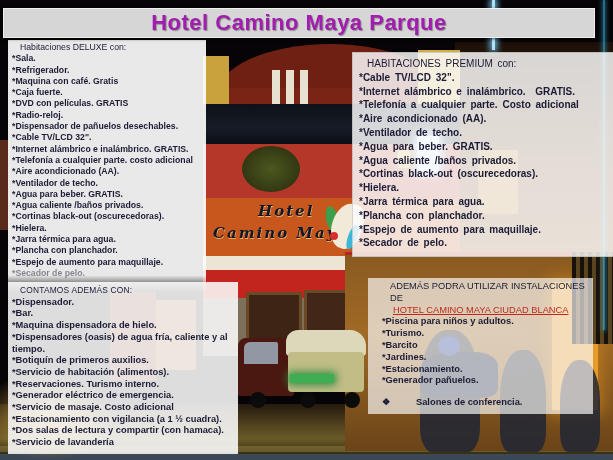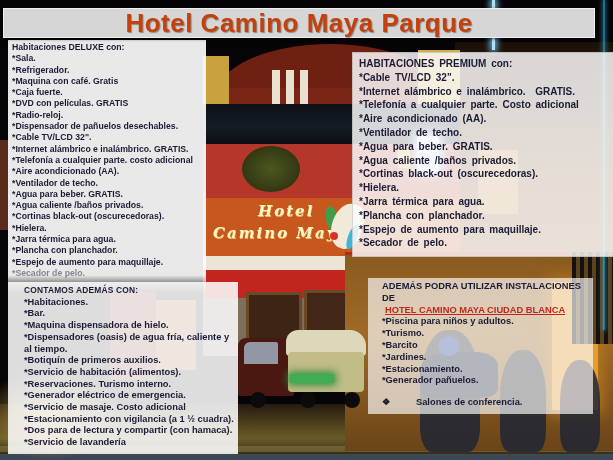--- a/index.html
+++ b/index.html
@@ -25,21 +25,21 @@
   .ph-wpillar{top:70px;width:8px;height:36px;background:#e9e1cf;}
   .ph-roof{left:203px;top:104px;width:257px;height:42px;
      background:linear-gradient(180deg,#0d1118 0%,#161c26 55%,#0a0d12 100%);}
   .ph-redwall{left:203px;top:144px;width:257px;height:62px;background:#b5372a;}
   .ph-plant{left:242px;top:146px;width:58px;height:46px;border-radius:50%;
      background:radial-gradient(closest-side,#3f5c1f,#24370f);opacity:.9;}
   .ph-bluelight{left:417px;top:136px;width:22px;height:36px;background:#d6f1ff;
      box-shadow:0 0 10px 4px #9fdcf5;border-radius:3px;}
   .ph-lantern{left:398px;top:150px;width:12px;height:18px;background:#e0c254;border-radius:3px;box-shadow:0 0 6px 2px #a8852c;}
   .ph-sign{left:203px;top:198px;width:257px;height:60px;background:#c8571d;}
-  .sign-script{position:absolute;color:#fef9c3;font-family:"DejaVu Serif",serif;
+  .sign-script{position:absolute;color:#0f172a;font-family:"DejaVu Serif",serif;
      font-style:italic;font-weight:bold;text-shadow:0.5px 0.5px 0 #e8b36a;}
   .sign-l1{left:55px;top:4px;font-size:15px;letter-spacing:2px;}
   .sign-l2{left:10px;top:26px;font-size:15px;letter-spacing:2px;}
   .ph-toucan{left:332px;top:203px;width:30px;height:46px;background:#f2ead8;
      border-radius:60% 40% 50% 60%;transform:rotate(18deg);}
   .ph-toucan-wing{left:326px;top:206px;width:12px;height:26px;background:#3f9e4c;border-radius:50%;transform:rotate(-12deg);}
   .ph-toucan-tail{left:348px;top:224px;width:9px;height:26px;background:#3fb6d8;border-radius:50%;transform:rotate(20deg);}
   .ph-toucan-dot{left:330px;top:232px;width:8px;height:8px;background:#d8302a;border-radius:50%;}
   .ph-whiteband{left:203px;top:256px;width:257px;height:14px;background:#ece4d4;}
   .ph-redband{left:203px;top:270px;width:257px;height:30px;background:#c2241e;}
@@ -67,42 +67,42 @@
   .ph-tukgreen{left:290px;top:374px;width:44px;height:9px;background:#3fae52;box-shadow:0 0 8px 2px #2c8a3e;}
   .ph-tukcab{left:238px;top:338px;width:56px;height:58px;background:#4a1810;border-radius:8px 2px 2px 2px;}
   .ph-tukshield{left:244px;top:342px;width:34px;height:22px;background:#9aa5b5;border-radius:6px 2px 0 0;opacity:.9;}
   .ph-wheel{top:392px;width:16px;height:16px;background:#0b0b0b;border-radius:50%;}
   .ph-moto{left:420px;top:352px;width:78px;height:46px;background:#1c2438;border-radius:40% 30% 20% 20%;}
   .ph-helmet{left:438px;top:336px;width:22px;height:20px;background:#2a3f96;border-radius:50%;}
   
   .title-bar{left:3px;top:8px;width:590px;height:28px;background:#d6d6d6;
      border:1px solid #efefef;box-shadow:0 1px 3px rgba(0,0,0,.6);
      display:flex;align-items:center;justify-content:center;z-index:5;}
-  .title-bar span{font-size:26px;font-weight:bold;color:#c2410c;
+  .title-bar span{font-size:22px;font-weight:bold;color:#a21caf;
      text-shadow:1px 1px 1px rgba(0,0,0,.35);letter-spacing:.5px;}
   
   .box{z-index:4;color:#1b1b35;font-weight:bold;box-sizing:border-box;}
   .box .li{white-space:pre-wrap;}
   .box-deluxe{left:8px;top:40px;width:198px;padding:2px 3px 14px 4px;
      background:linear-gradient(180deg,rgba(252,252,252,.92) 0 93%,rgba(252,252,252,0) 100%);
      font-size:8.7px;line-height:11.3px;}
   .box-deluxe .li:last-child{opacity:.5;}
-  .box-contamos{left:8px;top:282px;width:230px;padding:3px 4px 5px 16px;
+  .box-contamos{left:8px;top:282px;width:230px;padding:3px 4px 5px 4px;
      background:rgba(252,252,252,.88);font-size:9.3px;line-height:11.7px;}
   .box-contamos .hdr{font-size:8.4px;letter-spacing:.2px;}
   .box-premium{left:352px;top:52px;width:284px;padding:4px 5px 6px 6px;
      background:rgba(252,252,252,.84);border:1px solid rgba(140,140,140,.35);
      font-size:10px;line-height:13.8px;word-spacing:2px;}
   .box-inst{left:368px;top:278px;width:225px;padding:3px 5px 5px 14px;
      background:rgba(252,252,252,.68);font-size:9.3px;line-height:11.8px;}
   .box-inst .hdr2{color:#c0281c;text-decoration:underline;padding-left:3px;}
   .box-inst .gap{height:10px;}
   .conf-row{display:flex;}
   .conf-row .bullet{width:34px;}
-  .hdr{font-weight:bold;}
+  .hdr{font-weight:normal;margin-left:8px;}
 </style>
 </head>
 <body>
 
 <div class="stage">
 
   <div class="abs ph-base"></div>
   <div class="abs ph-street"></div>
   <div class="abs ph-curb"></div>
   <div class="abs ph-bottomblue"></div>
@@ -183,31 +183,31 @@
         <div class="li">*Jarra térmica para agua.</div>
         <div class="li">*Plancha con planchador.</div>
         <div class="li">*Espejo de aumento para maquillaje.</div>
         <div class="li">*Secador de pelo.</div>
       </div>
   </div>
 
   <div class="abs box box-contamos">
     <div class="hdr">CONTAMOS ADEMÁS CON:</div>
     <div>
-        <div class="li">*Habitaciones.</div>
+        <div class="li">*Dispensador.</div>
         <div class="li">*Bar.</div>
         <div class="li">*Maquina dispensadora de hielo.</div>
         <div class="li">*Dispensadores (oasis) de agua fría, caliente y al tiempo.</div>
         <div class="li">*Botiquín de primeros auxilios.</div>
         <div class="li">*Servicio de habitación (alimentos).</div>
         <div class="li">*Reservaciones. Turismo interno.</div>
         <div class="li">*Generador eléctrico de emergencia.</div>
         <div class="li">*Servicio de masaje. Costo adicional</div>
         <div class="li">*Estacionamiento con vigilancia (a 1 ½ cuadra).</div>
-        <div class="li">*Dos para de lectura y compartir (con hamaca).</div>
+        <div class="li">*Dos salas de lectura y compartir (con hamaca).</div>
         <div class="li">*Servicio de lavandería</div>
       </div>
   </div>
 
   <div class="abs box box-premium">
     <div class="hdr">HABITACIONES PREMIUM con:</div>
     <div>
         <div class="li">*Cable TV/LCD 32".</div>
         <div class="li">*Internet alámbrico e inalámbrico.  GRATIS.</div>
         <div class="li">*Telefonía a cualquier parte. Costo adicional</div>

